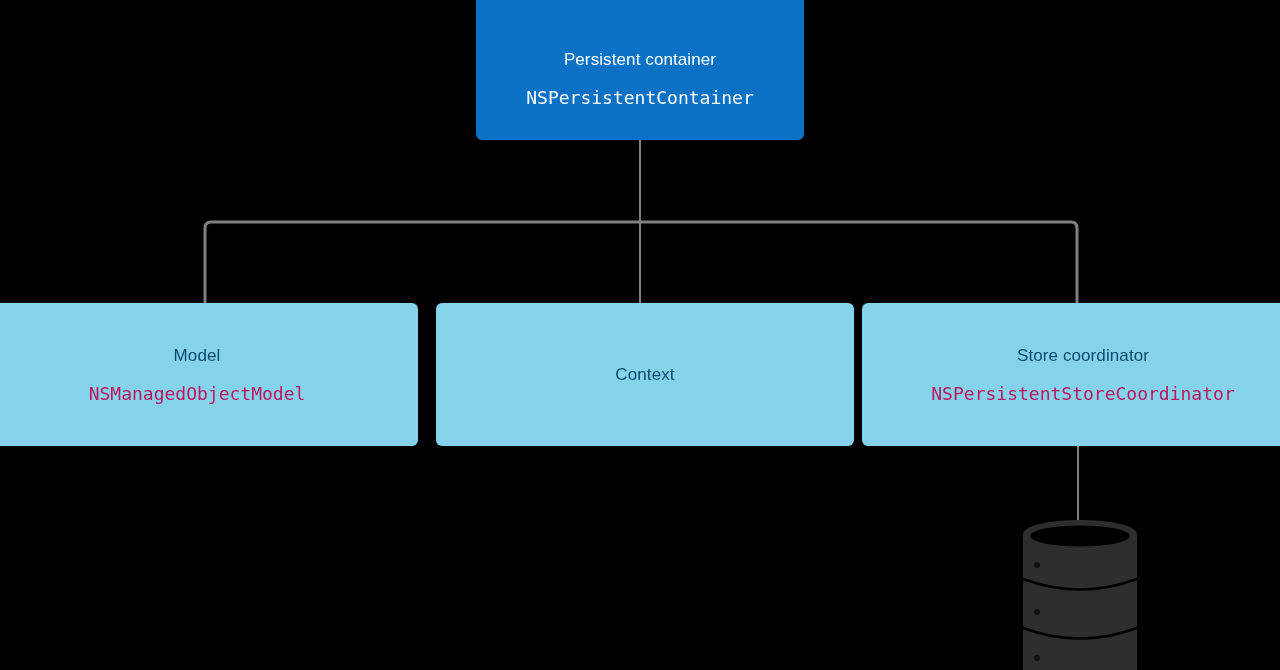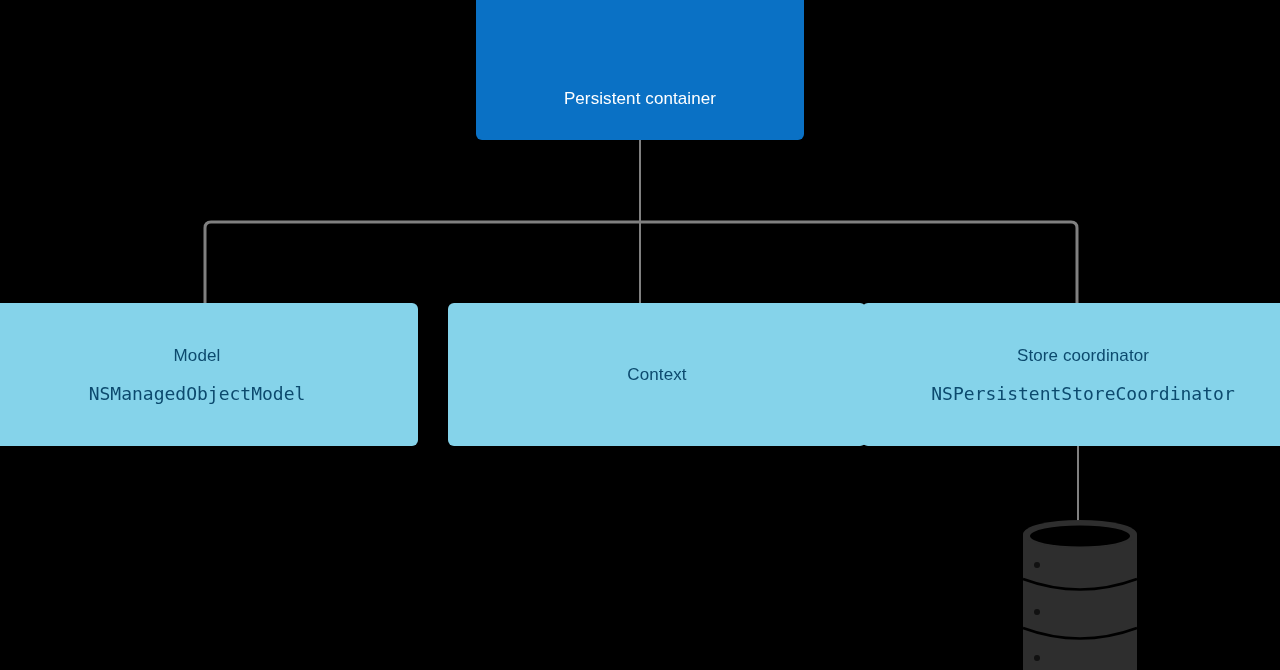--- a/index.html
+++ b/index.html
@@ -59,29 +59,29 @@
   .node--root .node-title { color: #ffffff; }
   .node--root .node-class { color: #ffffff; }
 
   
   .node--child {
     top: 303px;
     height: 143px;
     background: #85d3ea;
   }
   .node--child .node-title { color: #0c4a6e; }
-  .node--child .node-class { color: #0c4a6e; }
+  .node--child .node-class { color: #be185d; }
 
   .node--model {
     left: -24px;
     width: 442px;
     border-radius: 0 6px 6px 0;
   }
   .node--context {
-    left: 448px;
+    left: 436px;
     width: 418px;
     justify-content: center;
   }
   .node--store {
     left: 862px;
     width: 442px;
     border-radius: 6px 0 0 6px;
   }
 
   
@@ -115,20 +115,21 @@
     <path d="M 640 140 L 640 303" fill="none" stroke="#808080" stroke-width="2"></path>
 
     <path d="M 205 303 L 205 228 Q 205 222 211 222 L 640 222" fill="none" stroke="#808080" stroke-width="3" stroke-linecap="butt"></path>
     <path d="M 640 222 L 1071 222 Q 1077 222 1077 228 L 1077 303" fill="none" stroke="#808080" stroke-width="3" stroke-linecap="butt"></path>
 
     <path d="M 1078 446 L 1078 534" fill="none" stroke="#808080" stroke-width="2"></path>
   </svg>
 
   <div class="node node--root">
     <div class="node-title">Persistent container</div>
+    <div class="node-class">NSPersistentContainer</div>
   </div>
 
   <div class="node node--child node--model">
     <div class="node-title">Model</div>
     <div class="node-class">NSManagedObjectModel</div>
   </div>
 
   <div class="node node--child node--context">
     <div class="node-title">Context</div>
   </div>

